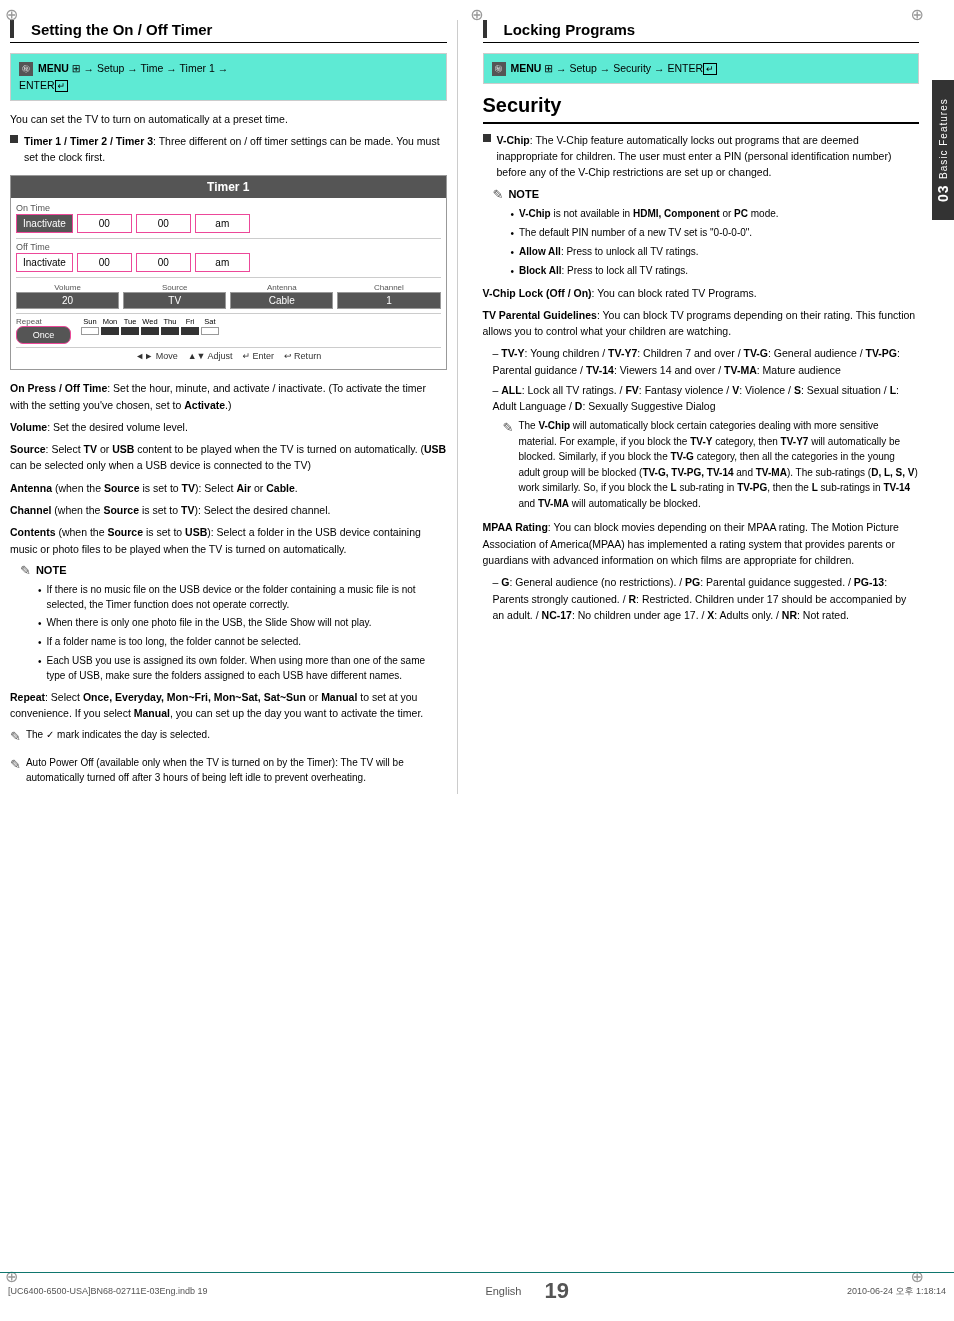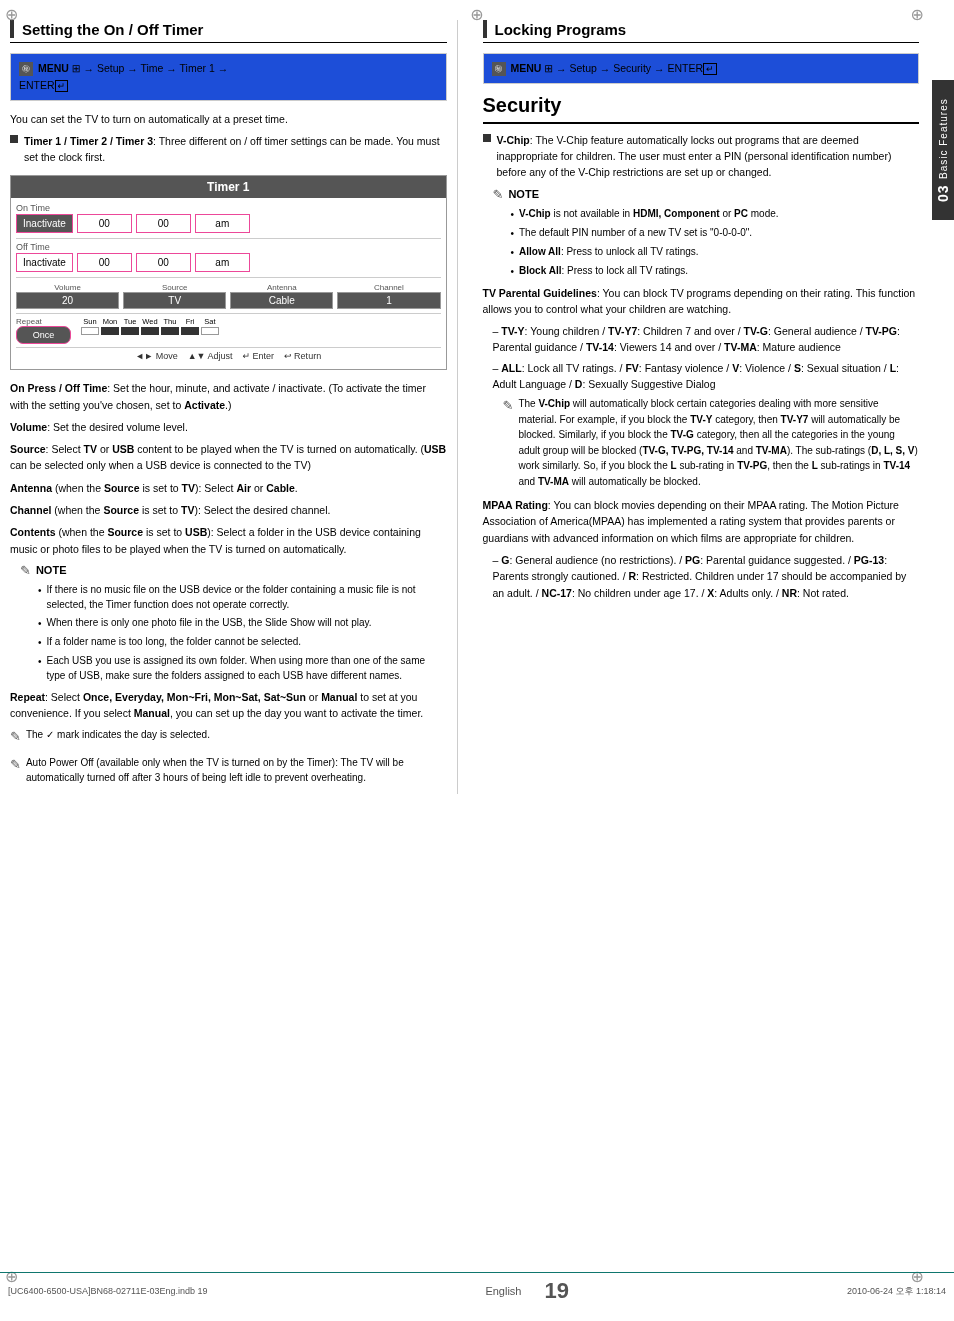--- a/index.html
+++ b/index.html
@@ -70,24 +70,25 @@
     .section-heading-bar {
       width: 4px;
       height: 18px;
       background: #333;
       margin-right: 8px;
       flex-shrink: 0;
     }
     .section-heading-title {
       font-size: 15px;
       font-weight: bold;
+      margin-left: 9px;
     }
     
     .menu-path {
-      background: #1d4ed8;
+      background: #5eead4;
       border: 1px solid #ccc;
       padding: 6px 8px;
       margin-bottom: 10px;
       font-size: 10.5px;
       line-height: 1.6;
     }
     .menu-icon {
       display: inline-block;
       width: 14px;
       height: 14px;
@@ -591,20 +592,23 @@
             <span class="note-dot">•</span>
             <span><b>Allow All</b>: Press to unlock all TV ratings.</span>
           </div>
           <div class="note-item">
             <span class="note-dot">•</span>
             <span><b>Block All</b>: Press to lock all TV ratings.</span>
           </div>
         </div>
       </div>
 
+      <p class="body-text">
+        <b>V-Chip Lock (Off / On)</b>: You can block rated TV Programs.
+      </p>
 
       <p class="body-text">
         <b>TV Parental Guidelines</b>: You can block TV programs depending on their rating. This function allows you to control what your children are watching.
       </p>
 
       <div class="dash-item">
         <b>TV-Y</b>: Young children / <b>TV-Y7</b>: Children 7 and over / <b>TV-G</b>: General audience / <b>TV-PG</b>: Parental guidance / <b>TV-14</b>: Viewers 14 and over / <b>TV-MA</b>: Mature audience
       </div>
 
       <div class="dash-item">

